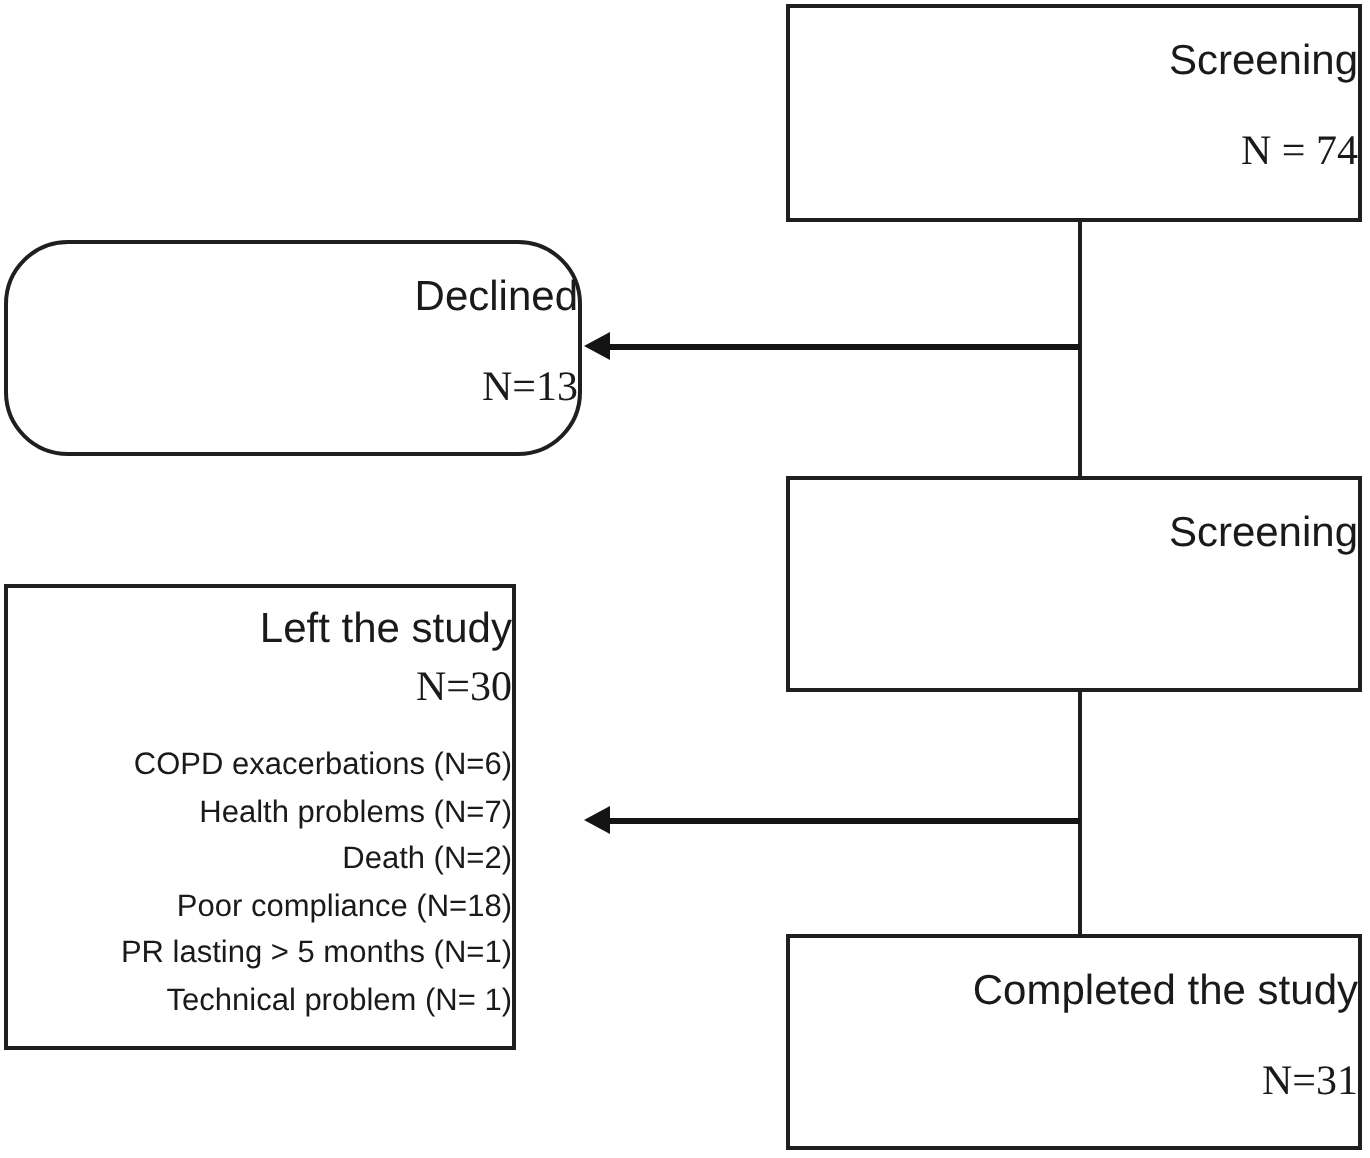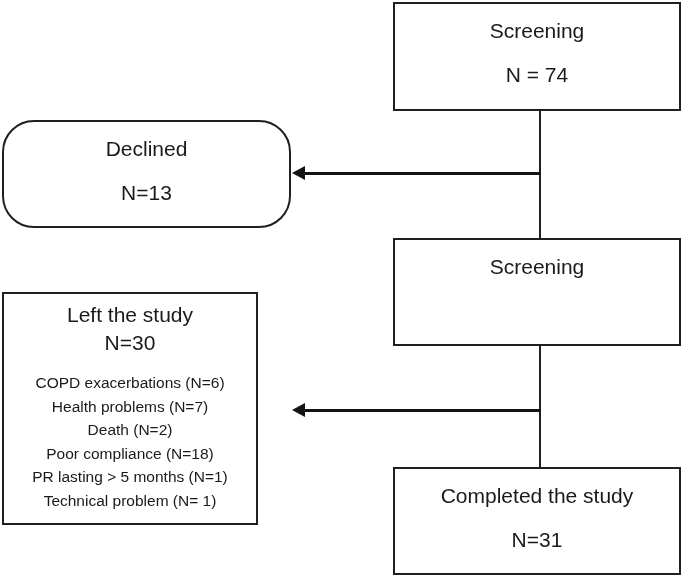--- a/index.html
+++ b/index.html
@@ -14,29 +14,30 @@
     height: 579px;
     background: #ffffff;
     color: #1a1a1a;
     overflow: hidden;
   }
   .box {
     position: absolute;
     box-sizing: border-box;
     border: 2px solid #1f1f1f;
     background: #ffffff;
-    text-align: center;
+    text-align: right;
   }
   .box .title {
     font-size: 21px;
     line-height: 26px;
   }
   .box .nvalue {
     font-size: 21px;
     line-height: 26px;
+    font-family: Liberation Serif, serif;
   }
   
   .box-simple .title { margin-top: 14px; }
   .box-simple .nvalue { margin-top: 18px; }
 
   #box-screening { left: 393px; top: 2px;   width: 288px; height: 109px; }
   #box-declined  { left: 2px;   top: 120px; width: 289px; height: 108px; border-radius: 32px; }
   #box-inclusion { left: 393px; top: 238px; width: 288px; height: 108px; }
   #box-left-study{ left: 2px;   top: 292px; width: 256px; height: 233px; }
   #box-completed { left: 393px; top: 467px; width: 288px; height: 108px; }

